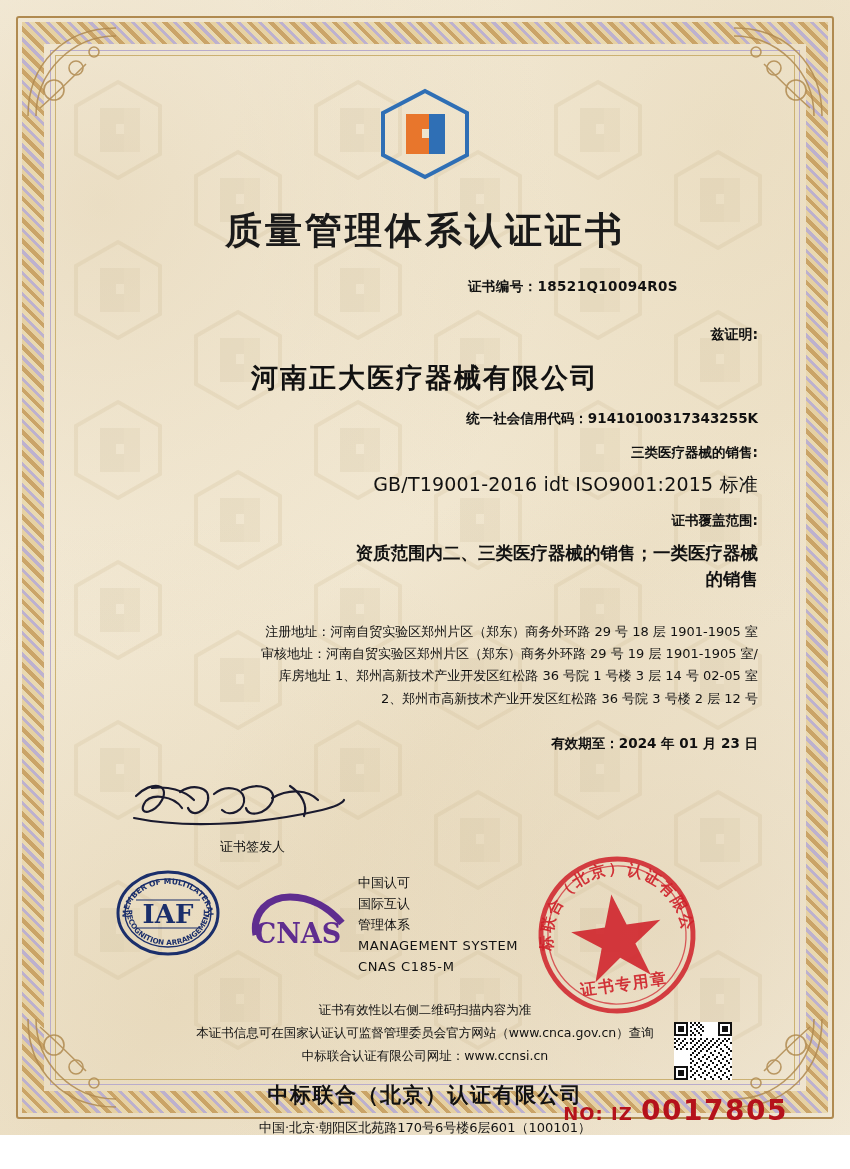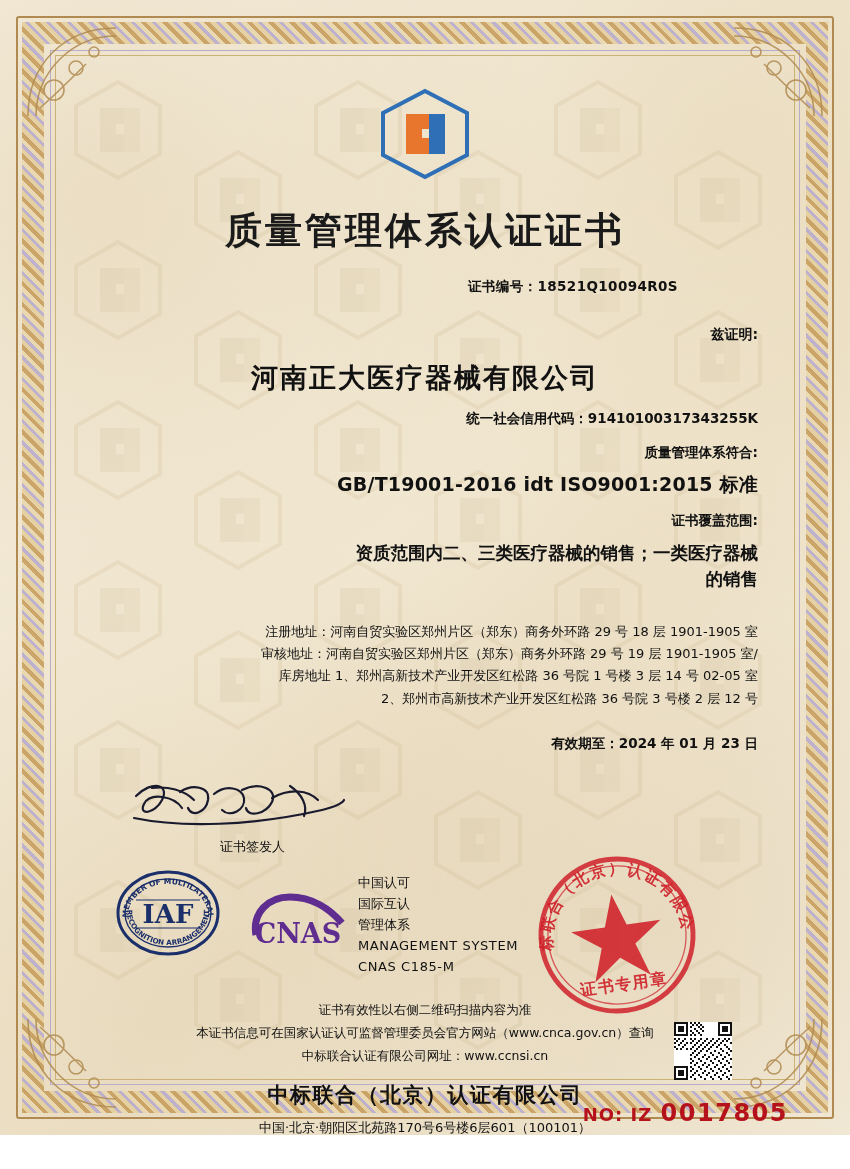--- a/index.html
+++ b/index.html
@@ -143,21 +143,21 @@
     font-size: 13.5px;
     font-weight: bold;
     color: #111;
   }
 
   .standard {
     text-align: right;
     padding-right: 32px;
     margin-top: 10px;
     font-size: 19px;
-    font-weight: bold;
+    font-weight: normal;
     color: #111;
     letter-spacing: 0.2px;
   }
 
   .scope-label {
     text-align: right;
     padding-right: 32px;
     margin-top: 14px;
     font-size: 13.5px;
     font-weight: bold;
@@ -276,21 +276,21 @@
     position: absolute;
     right: 62px;
     bottom: 8px;
     font-size: 21px;
     font-weight: bold;
     color: #b5121b;
     letter-spacing: 1px;
     white-space: nowrap;
   }
   .serial .no { font-size: 18px; }
-  .serial .digits { font-size: 24px; letter-spacing: 1.5px; margin-top: 26px; }
+  .serial .digits { font-size: 28px; letter-spacing: 1.5px; margin-top: 26px; }
 </style>
 </head>
 <body>
 
 <div class="page">
 
   <div class="paper-texture"></div>
 
   <div class="watermark-layer">
     <svg width="730" height="1050" viewBox="0 0 730 1050">
@@ -413,21 +413,21 @@
     </div>
 
     <div class="hereby">兹证明:</div>
 
     <div class="company">河南正大医疗器械有限公司</div>
 
     <div class="credit-code">
       <span>统一社会信用代码：</span><span>91410100317343255K</span>
     </div>
 
-    <div class="conform-label">质量管理体系符合:</div>
+    <div class="conform-label">三类医疗器械的销售:</div>
     <div class="standard">GB/T19001-2016 idt ISO9001:2015 标准</div>
 
     <div class="scope-label">证书覆盖范围:</div>
     <div class="scope-text">
       <div>资质范围内二、三类医疗器械的销售；一类医疗器械</div>
       <div>的销售</div>
     </div>
 
     <div class="addresses">
       <div>注册地址：河南自贸实验区郑州片区（郑东）商务外环路 29 号 18 层 1901-1905 室</div>

